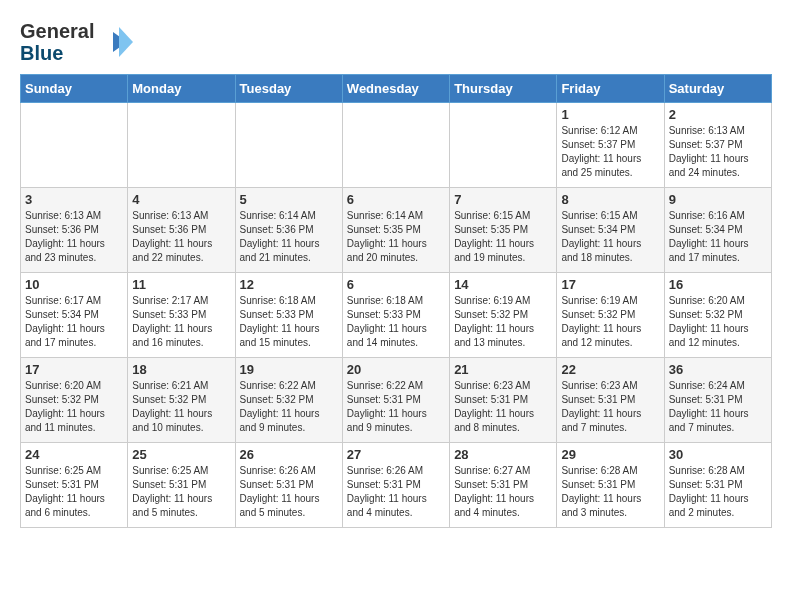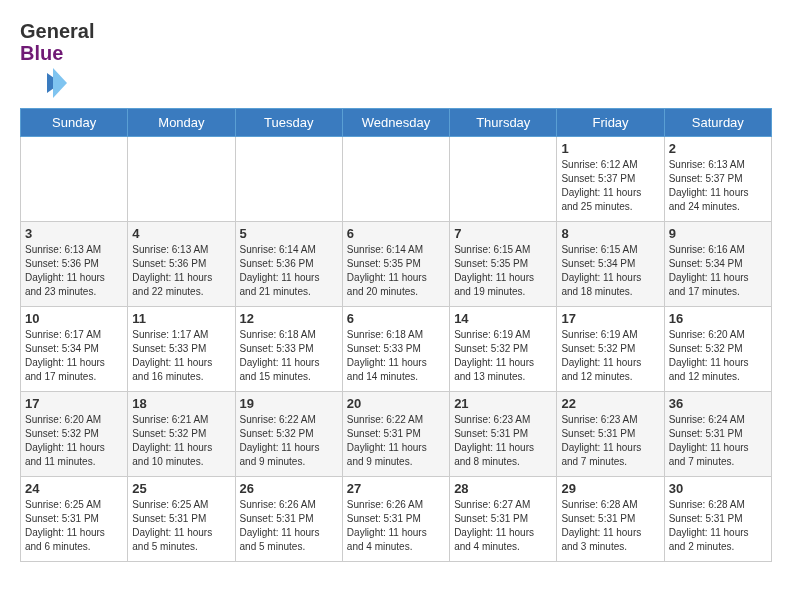--- a/index.html
+++ b/index.html
@@ -12,31 +12,30 @@
     }
     .header {
       display: flex;
       justify-content: space-between;
       align-items: flex-start;
       margin-bottom: 10px;
     }
     .logo {
       display: flex;
       align-items: center;
-      gap: 4px;
-      flex-direction: column;
+      gap: 19px;
     }
     .logo-text {
       font-size: 20px;
       font-weight: bold;
       color: #333;
       line-height: 1.1;
     }
     .logo-text span {
-      color: #701a75;
+      color: #0c4a6e;
     }
     .title-block {
       text-align: right;
     }
     .month-title {
       font-size: 32px;
       font-weight: normal;
       color: #333;
     }
     .location {
@@ -45,23 +44,23 @@
     }
     table {
       width: 100%;
       border-collapse: collapse;
       table-layout: fixed;
     }
     thead tr th {
       background-color: #3a7bbf;
       color: #fff;
       font-size: 13px;
-      font-weight: normal;
+      font-weight: bold;
       padding: 6px 4px;
-      text-align: center;
+      text-align: left;
       border: 1px solid #5a9fd4;
     }
     tbody tr td {
       vertical-align: top;
       border: 1px solid #ccc;
       padding: 4px 4px;
       font-size: 10.5px;
       color: #333;
       height: 85px;
       background: #fff;
@@ -180,21 +179,21 @@
       </tr>
       <tr>
         <td>
           <span class="day-num">10</span>
           <div class="day-info">Sunrise: 6:17 AM
 Sunset: 5:34 PM
 Daylight: 11 hours and 17 minutes.</div>
         </td>
         <td>
           <span class="day-num">11</span>
-          <div class="day-info">Sunrise: 1:17 AM
+          <div class="day-info">Sunrise: 2:17 AM
 Sunset: 5:33 PM
 Daylight: 11 hours and 16 minutes.</div>
         </td>
         <td>
           <span class="day-num">12</span>
           <div class="day-info">Sunrise: 6:18 AM
 Sunset: 5:33 PM
 Daylight: 11 hours and 15 minutes.</div>
         </td>
         <td>

